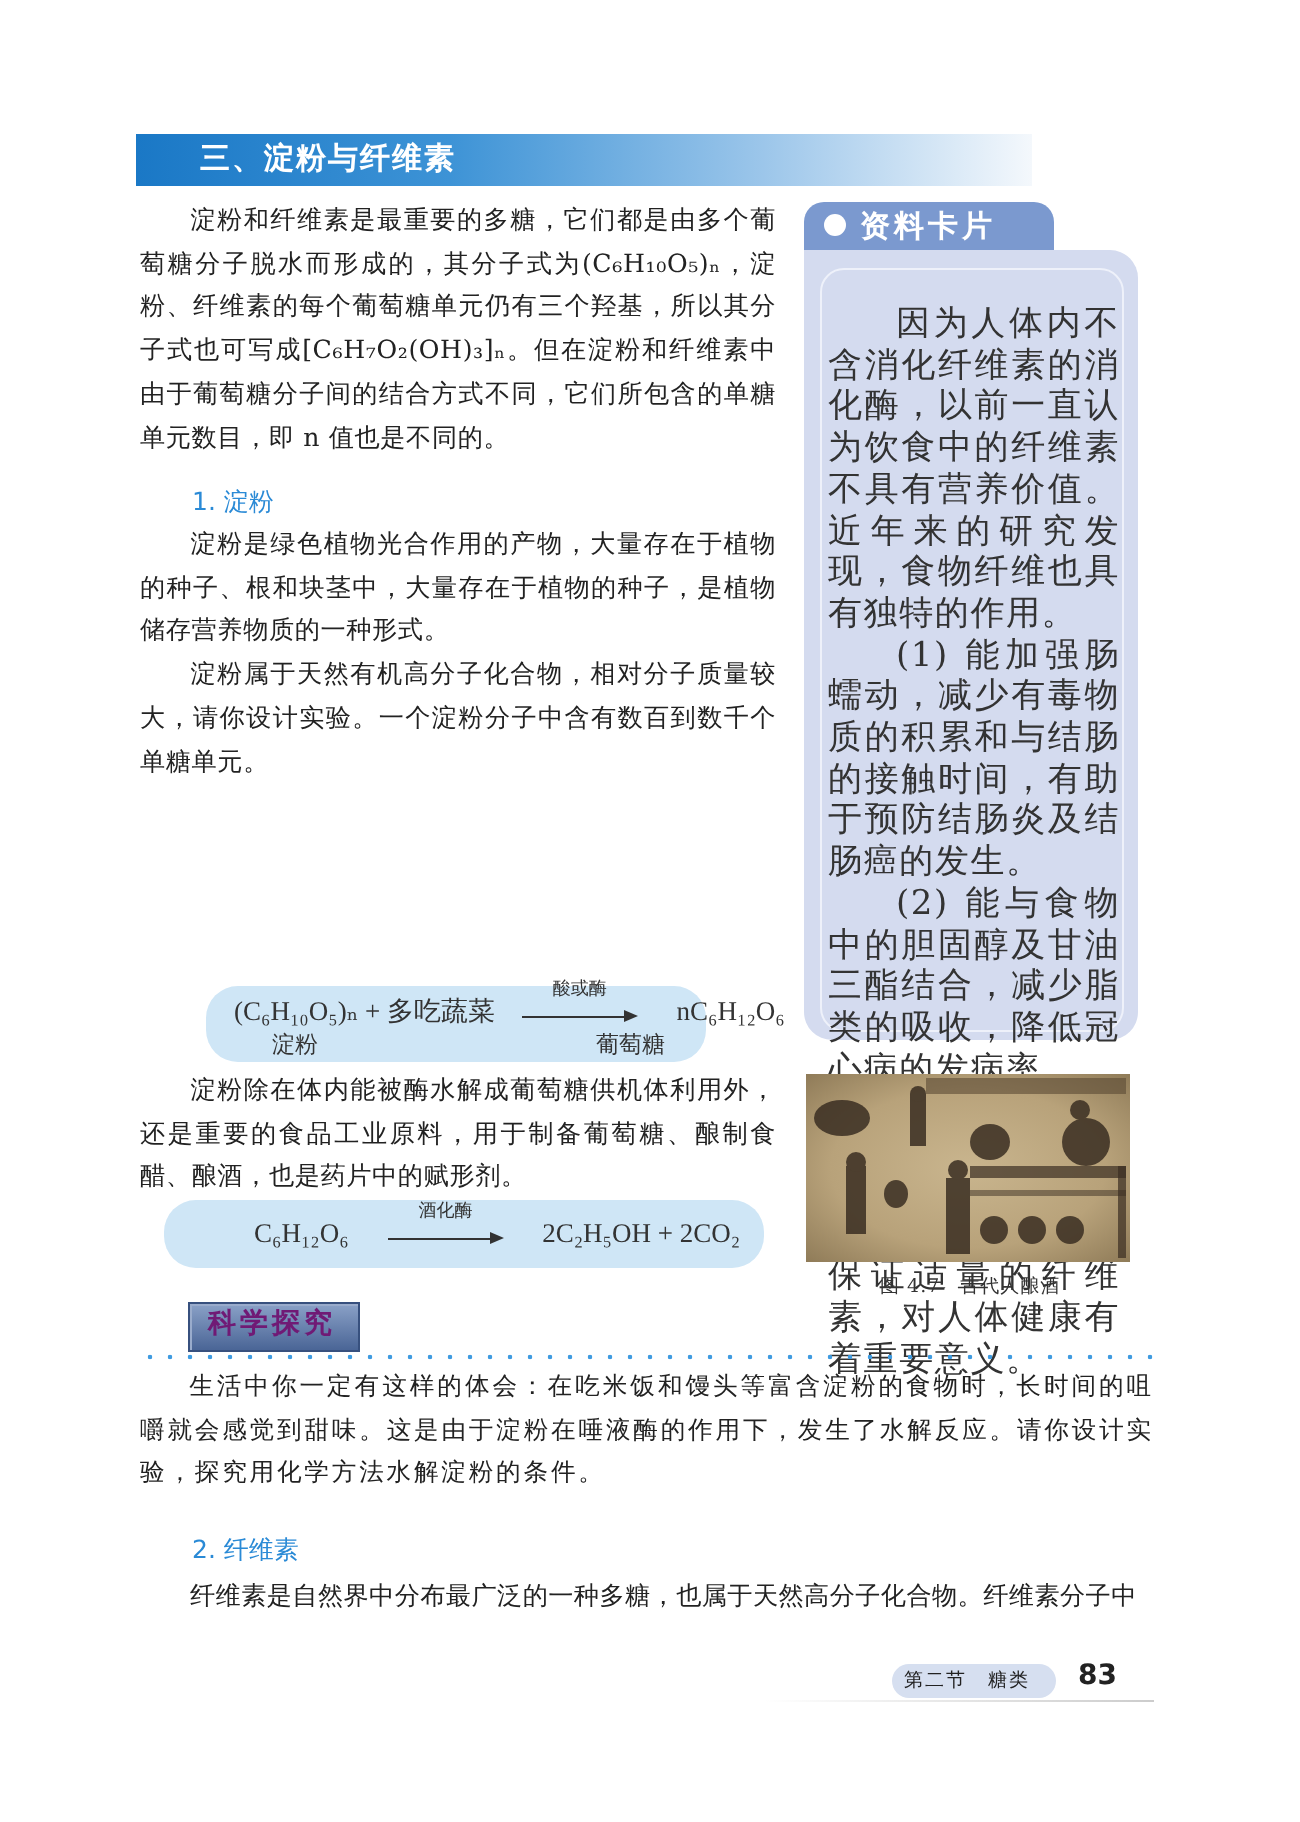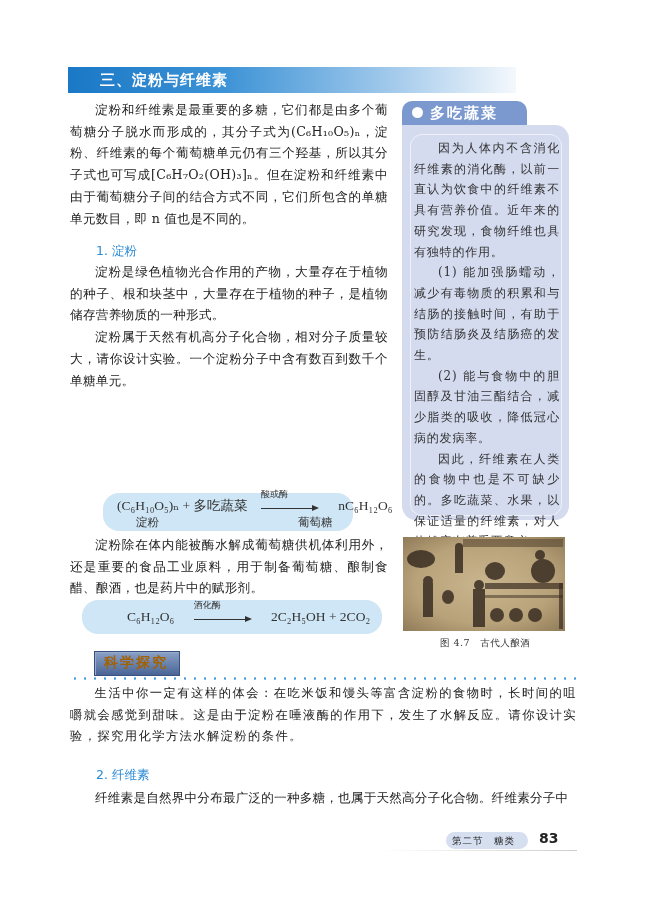--- a/index.html
+++ b/index.html
@@ -7,34 +7,34 @@
   .abs{position:absolute;}
   .header-bar{left:68px;top:67px;width:448px;height:26px;background:linear-gradient(90deg,#1a78c6 0%,#3d93d6 35%,#9cc6ea 70%,#f4f8fc 100%);}
   .header-title{left:100px;top:70px;font-family:Liberation Serif, serif;font-weight:bold;font-size:15px;color:#fff;letter-spacing:1px;line-height:20px;}
   .para{font-size:12.6px;line-height:21.7px;letter-spacing:0.3px;text-align:justify;}
   .para p{margin:0;text-indent:2em;}
   .sub{font-family:"DejaVu Sans","Liberation Sans",sans-serif;font-size:12.5px;color:#2a8ad6;}
   .eq-box{background:#cfe6f6;border-radius:16px;}
   .eq{font-family:"Liberation Serif","DejaVu Serif",serif;font-size:13.5px;color:#333;white-space:nowrap;}
   .eq-label{font-size:11.5px;color:#333;}
   .arrow{display:inline-block;position:relative;width:58px;height:14px;vertical-align:middle;}
-  .arrow .cond{position:absolute;left:0;right:0;top:-12px;font-size:9px;}
+  .arrow .cond{position:absolute;left:0;right:0;top:-12px;text-align:center;font-size:9px;}
   .arrow .line{position:absolute;left:0;right:4px;top:8px;height:1px;background:#333;}
   .arrow .head{position:absolute;right:0;top:5px;width:0;height:0;border-left:7px solid #333;border-top:3px solid transparent;border-bottom:3px solid transparent;}
   .card-tab{left:402px;top:101px;width:125px;height:24px;background:#7b99cf;border-radius:10px 10px 0 0;}
   .card-tab-circle{left:412px;top:107px;width:11px;height:11px;border-radius:50%;background:#fff;}
   .card-tab-title{left:430px;top:101px;font-family:"DejaVu Sans","Liberation Sans",sans-serif;font-weight:bold;font-size:15px;color:#fff;line-height:24px;letter-spacing:2px;}
   .card-outer{left:402px;top:125px;width:167px;height:395px;background:#d4dbef;border-radius:0 14px 14px 14px;}
   .card-inner{left:410px;top:134px;width:150px;height:380px;border:1px solid #eef1fa;border-radius:12px;}
-  .card-text{left:414px;top:138px;width:146px;font-family:"DejaVu Serif","Liberation Serif",serif;font-size:12px;line-height:20.7px;color:#333;text-align:justify;letter-spacing:0.8px;}
+  .card-text{left:414px;top:152px;width:146px;font-family:"DejaVu Serif","Liberation Serif",serif;font-size:17px;line-height:20.7px;color:#333;text-align:justify;letter-spacing:0.8px;}
   .card-text p{margin:0;text-indent:2em;}
   .figure{left:403px;top:537px;width:162px;height:94px;background:radial-gradient(ellipse at 50% 50%,#c9b58e 0%,#b8a27a 60%,#8f7b58 100%);overflow:hidden;}
   .fig-caption{left:440px;top:637px;font-size:9.5px;color:#333;letter-spacing:0.5px;}
   .kx-badge{left:94px;top:651px;width:84px;height:23px;background:linear-gradient(180deg,#8aa1c7 0%,#4a6596 100%);border:1px solid #37507e;box-shadow:1px 1px 0 #9aaccc inset;}
-  .kx-title{left:94px;top:651px;width:84px;text-align:center;font-family:"DejaVu Sans","Liberation Sans",sans-serif;font-weight:bold;font-size:14px;color:#a16207;line-height:23px;letter-spacing:2px;}
+  .kx-title{left:94px;top:651px;width:84px;text-align:center;font-family:"DejaVu Sans","Liberation Sans",sans-serif;font-weight:bold;font-size:14px;color:#701a75;line-height:23px;letter-spacing:2px;}
   .dots{left:70px;top:677px;width:510px;height:3px;background-image:radial-gradient(circle,#3f9be0 1px,transparent 1.3px);background-size:10px 3px;background-repeat:repeat-x;}
   .footer-pill{left:446px;top:832px;width:82px;height:17px;background:#d6dff0;border-radius:9px;}
   .footer-label{left:452px;top:832px;font-family:"DejaVu Sans","Liberation Sans",sans-serif;font-size:9.5px;color:#222;line-height:17px;letter-spacing:1px;}
   .page-num{left:539px;top:830px;font-family:"DejaVu Sans","Liberation Sans",sans-serif;font-weight:bold;font-size:14px;color:#222;}
   .footer-line{left:382px;top:850px;width:195px;height:1px;background:linear-gradient(90deg,#fff,#ccc);}
 </style>
 </head>
 <body>
 
 <div class="abs header-bar"></div>
@@ -75,21 +75,21 @@
   <span>C₆H₁₂O₆</span>
   <span class="arrow" style="margin:0 16px 0 16px;">
     <span class="cond">酒化酶</span>
     <span class="line"></span><span class="head"></span>
   </span>
   <span>2C₂H₅OH + 2CO₂</span>
 </div>
 
 <div class="abs card-tab"></div>
 <div class="abs card-tab-circle"></div>
-<div class="abs card-tab-title">多吃蔬菜</div>
+<div class="abs card-tab-title">资料卡片</div>
 <div class="abs card-outer"></div>
 <div class="abs card-inner"></div>
 <div class="abs card-text">
   <p>因为人体内不含消化纤维素的消化酶，以前一直认为饮食中的纤维素不具有营养价值。近年来的研究发现，食物纤维也具有独特的作用。</p>
   <p>(1) 能加强肠蠕动，减少有毒物质的积累和与结肠的接触时间，有助于预防结肠炎及结肠癌的发生。</p>
   <p>(2) 能与食物中的胆固醇及甘油三酯结合，减少脂类的吸收，降低冠心病的发病率。</p>
   <p>因此，纤维素在人类的食物中也是不可缺少的。多吃蔬菜、水果，以保证适量的纤维素，对人体健康有着重要意义。</p>
 </div>
 
 <div class="abs figure">

